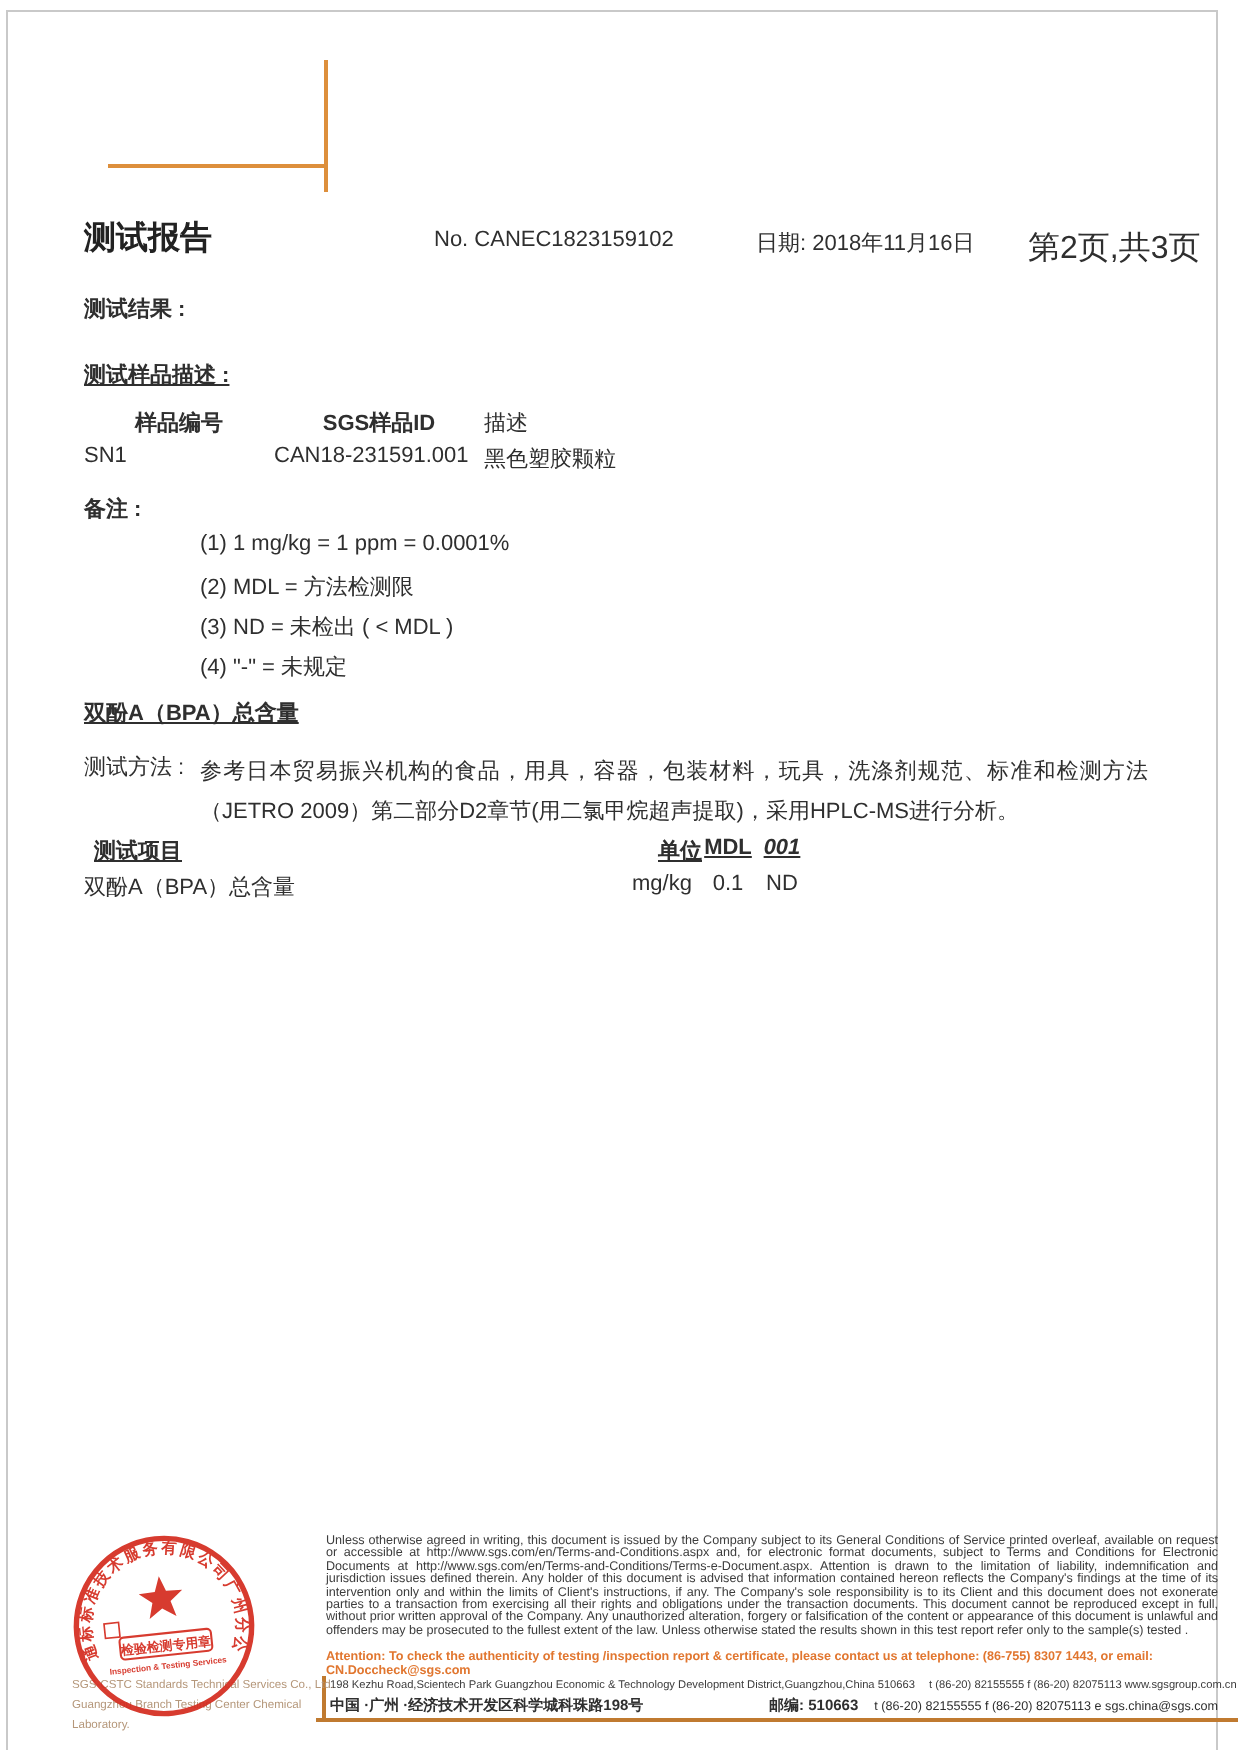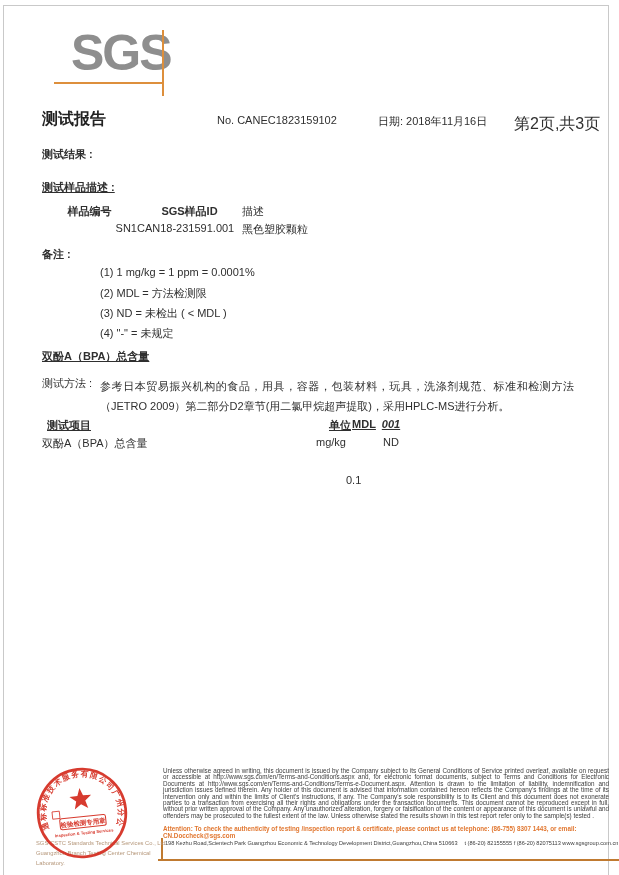--- a/index.html
+++ b/index.html
@@ -16,36 +16,36 @@
   .report-no{left:217px;top:114px;font-size:11px;}
   .date{left:378px;top:114px;font-size:11px;}
   .page-no{left:514px;top:114px;font-size:16px;}
   
   .b11{font-size:11px;}
   .sec-results{left:42px;top:147px;font-weight:600;}
   .sec-sample-desc{left:42px;top:180px;font-weight:600;text-decoration:underline;}
   .st-h1{left:42px;top:204px;width:95px;text-align:center;font-weight:bold;}
   .st-h2{left:137px;top:204px;width:105px;text-align:center;font-weight:bold;}
   .st-h3{left:242px;top:204px;font-weight:normal;}
-  .st-c1{left:42px;top:222px;width:95px;text-align:right;}
+  .st-c1{left:42px;top:222px;width:95px;text-align:left;}
   .st-c2{left:137px;top:222px;width:105px;text-align:left;}
   .st-c3{left:242px;top:222px;}
   .sec-notes{left:42px;top:247px;font-weight:600;}
   .note{left:100px;}
   .note0{top:266px;}.note1{top:286px;}.note2{top:306px;}.note3{top:326px;}
   .bpa-heading{left:42px;top:349px;font-weight:bold;text-decoration:underline;}
   .method-label{left:42px;top:376px;}
   .method-text{left:100px;top:376px;width:474px;line-height:20px;text-align:justify;}
   .rt-h1{left:47px;top:418px;font-weight:bold;text-decoration:underline;}
   .rt-h2{left:311px;top:418px;width:40px;text-align:right;font-weight:bold;text-decoration:underline;}
   .rt-h3{left:346px;top:418px;width:36px;text-align:center;font-weight:bold;text-decoration:underline;}
   .rt-h4{left:376px;top:418px;width:30px;text-align:center;font-weight:bold;font-style:italic;text-decoration:underline;}
   .rt-c1{left:42px;top:436px;}
   .rt-c2{left:311px;top:436px;width:40px;text-align:center;}
-  .rt-c3{left:346px;top:436px;width:36px;text-align:left;margin-top:38px;}
+  .rt-c3{left:346px;top:436px;width:36px;text-align:center;}
   .rt-c4{left:376px;top:436px;width:30px;text-align:center;}
   
   .company-lines{left:36px;top:838px;width:145px;font-size:5.8px;line-height:10px;color:#b5977a;z-index:1;}
   .stamp{left:34px;top:767px;width:96px;height:92px;z-index:2;transform:rotate(-6deg);opacity:0.92;}
   .disclaimer{left:163px;top:768px;width:446px;font-size:6.3px;line-height:6.4px;text-align:justify;color:#3c3c3c;}
   .attention{left:163px;top:826px;width:446px;font-size:6.3px;line-height:6.5px;font-weight:bold;color:#e1762f;}
   .addr-en{left:165px;top:840px;width:444px;font-size:5.6px;color:#3c3c3c;white-space:nowrap;display:flex;}
   .addr-en .contact{margin-left:7px;}
   .addr-cn{left:165px;top:848px;width:444px;font-size:7.5px;font-weight:bold;color:#2f2f2f;white-space:nowrap;display:flex;align-items:baseline;}
   .addr-cn .postal{margin-left:auto;}
@@ -53,21 +53,20 @@
   .footer-vline{left:161px;top:838px;width:2px;height:21px;background:#c07a30;}
   .footer-hline{left:158px;top:859px;width:461px;height:2px;background:#c07a30;}
   .member{left:378px;top:865px;width:230px;text-align:right;font-size:8.5px;color:#2f2f2f;}
 </style>
 </head>
 <body>
 
 <div class="page">
   <div class="abs page-border"></div>
 
-  <div class="abs logo-text">SGS</div>
   <div class="abs logo-hline"></div>
   <div class="abs logo-vline"></div>
 
   <div class="abs title">测试报告</div>
   <div class="abs report-no">No. CANEC1823159102</div>
   <div class="abs date">日期: 2018年11月16日</div>
   <div class="abs page-no">第2页,共3页</div>
 
   <div class="abs b11 sec-results">测试结果 :</div>
   <div class="abs b11 sec-sample-desc">测试样品描述 :</div>
@@ -118,16 +117,21 @@
     <text x="46" y="64.5" text-anchor="middle" font-size="4" font-weight="bold" fill="#d42b1e">Inspection &amp; Testing Services</text>
   </svg>
 
   <div class="abs disclaimer">Unless otherwise agreed in writing, this document is issued by the Company subject to its General Conditions of Service printed overleaf, available on request or accessible at http://www.sgs.com/en/Terms-and-Conditions.aspx and, for electronic format documents, subject to Terms and Conditions for Electronic Documents at http://www.sgs.com/en/Terms-and-Conditions/Terms-e-Document.aspx. Attention is drawn to the limitation of liability, indemnification and jurisdiction issues defined therein. Any holder of this document is advised that information contained hereon reflects the Company's findings at the time of its intervention only and within the limits of Client's instructions, if any. The Company's sole responsibility is to its Client and this document does not exonerate parties to a transaction from exercising all their rights and obligations under the transaction documents. This document cannot be reproduced except in full, without prior written approval of the Company. Any unauthorized alteration, forgery or falsification of the content or appearance of this document is unlawful and offenders may be prosecuted to the fullest extent of the law. Unless otherwise stated the results shown in this test report refer only to the sample(s) tested .</div>
   <div class="abs attention">Attention: To check the authenticity of testing /inspection report &amp; certificate, please contact us at telephone: (86-755) 8307 1443, or email: CN.Doccheck@sgs.com</div>
 
   <div class="abs addr-en">
     <span>198 Kezhu Road,Scientech Park Guangzhou Economic &amp; Technology Development District,Guangzhou,China 510663</span>
     <span class="contact">t (86-20) 82155555   f (86-20) 82075113   www.sgsgroup.com.cn</span>
   </div>
+  <div class="abs addr-cn">
+    <span>中国 ·广州 ·经济技术开发区科学城科珠路198号</span>
+    <span class="postal">邮编: 510663</span>
+    <span class="contact">t (86-20) 82155555   f (86-20) 82075113   e  sgs.china@sgs.com</span>
+  </div>
 
   <div class="abs footer-vline"></div>
   <div class="abs footer-hline"></div>
 </div>
 
 </body></html>

